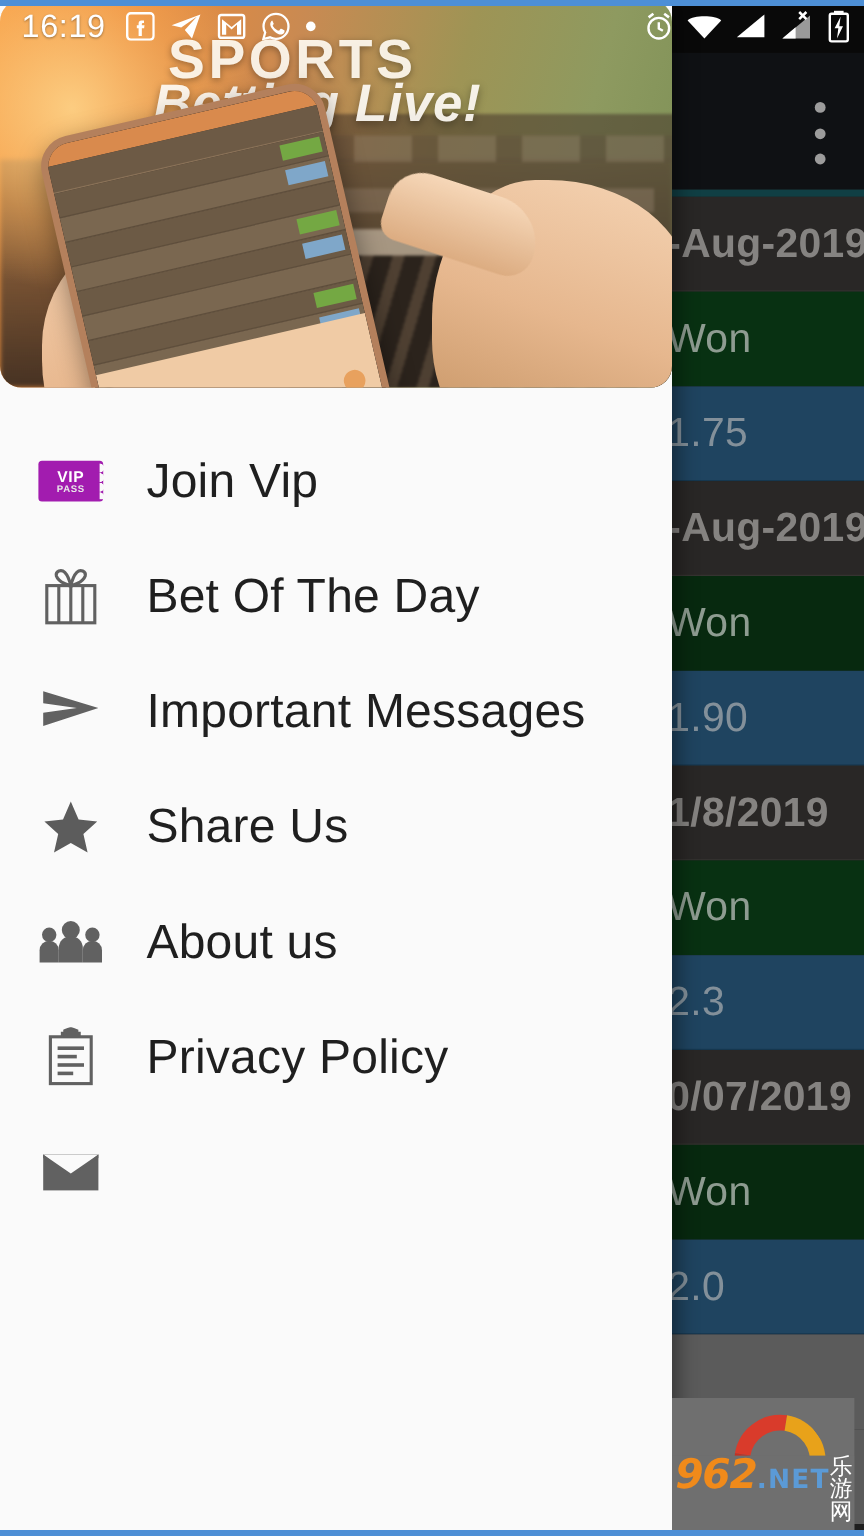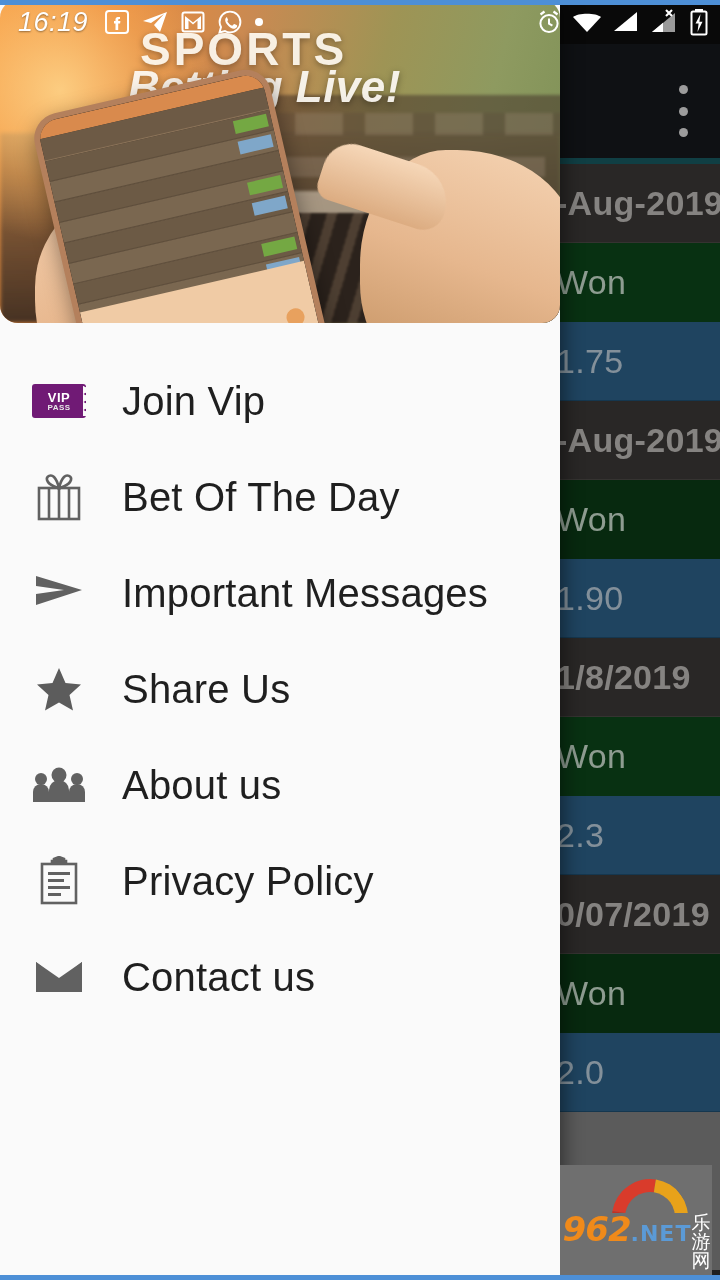--- a/index.html
+++ b/index.html
@@ -392,21 +392,21 @@
     margin-left: 32px;
     font-size: 40px;
     color: #1f1f1f;
     letter-spacing: 0.2px;
     white-space: nowrap;
   }
 
   
   .ticket {
     width: 54px; height: 34px;
-    background: #701a75;
+    background: #a21caf;
     border-radius: 3px;
     position: relative;
     display: flex;
     flex-direction: column;
     align-items: center;
     justify-content: center;
     line-height: 1;
   }
   .ticket:after {
     content: "";
@@ -427,21 +427,20 @@
     position: absolute;
     top: 0; left: 0;
     width: 720px; height: 44px;
     z-index: 280;
     display: flex;
     align-items: center;
     padding: 0 12px 0 18px;
     box-sizing: border-box;
     color: #ffffff;
     font-size: 26px;
-    font-style: italic;
   }
   .sb-left {
     display: flex;
     align-items: center;
     gap: 13px;
     flex: 1;
   }
   .sb-clock {
     font-size: 27px;
     font-weight: normal;
@@ -634,21 +633,20 @@
       </div>
 
       <div class="menu-item">
         <div class="menu-icon">
           <svg width="50" height="36" viewBox="0 0 50 36" aria-hidden="true">
             <rect x="2" y="3" width="46" height="30" fill="#616161"></rect>
             <path d="M2 3 L25 21 L48 3 Z" fill="#fafafa"></path>
             <path d="M2 3 L25 19 L48 3 L48 6 L25 22 L2 6 Z" fill="#616161"></path>
           </svg>
         </div>
-        <div class="menu-label">Contact us</div>
       </div>
 
     </div>
   </div>
 
   <div class="watermark">
     <div class="wm-ring"></div>
     <div class="wm-band">
       <div class="wm-962">
         <span>962</span><span class="net">.NET</span>

